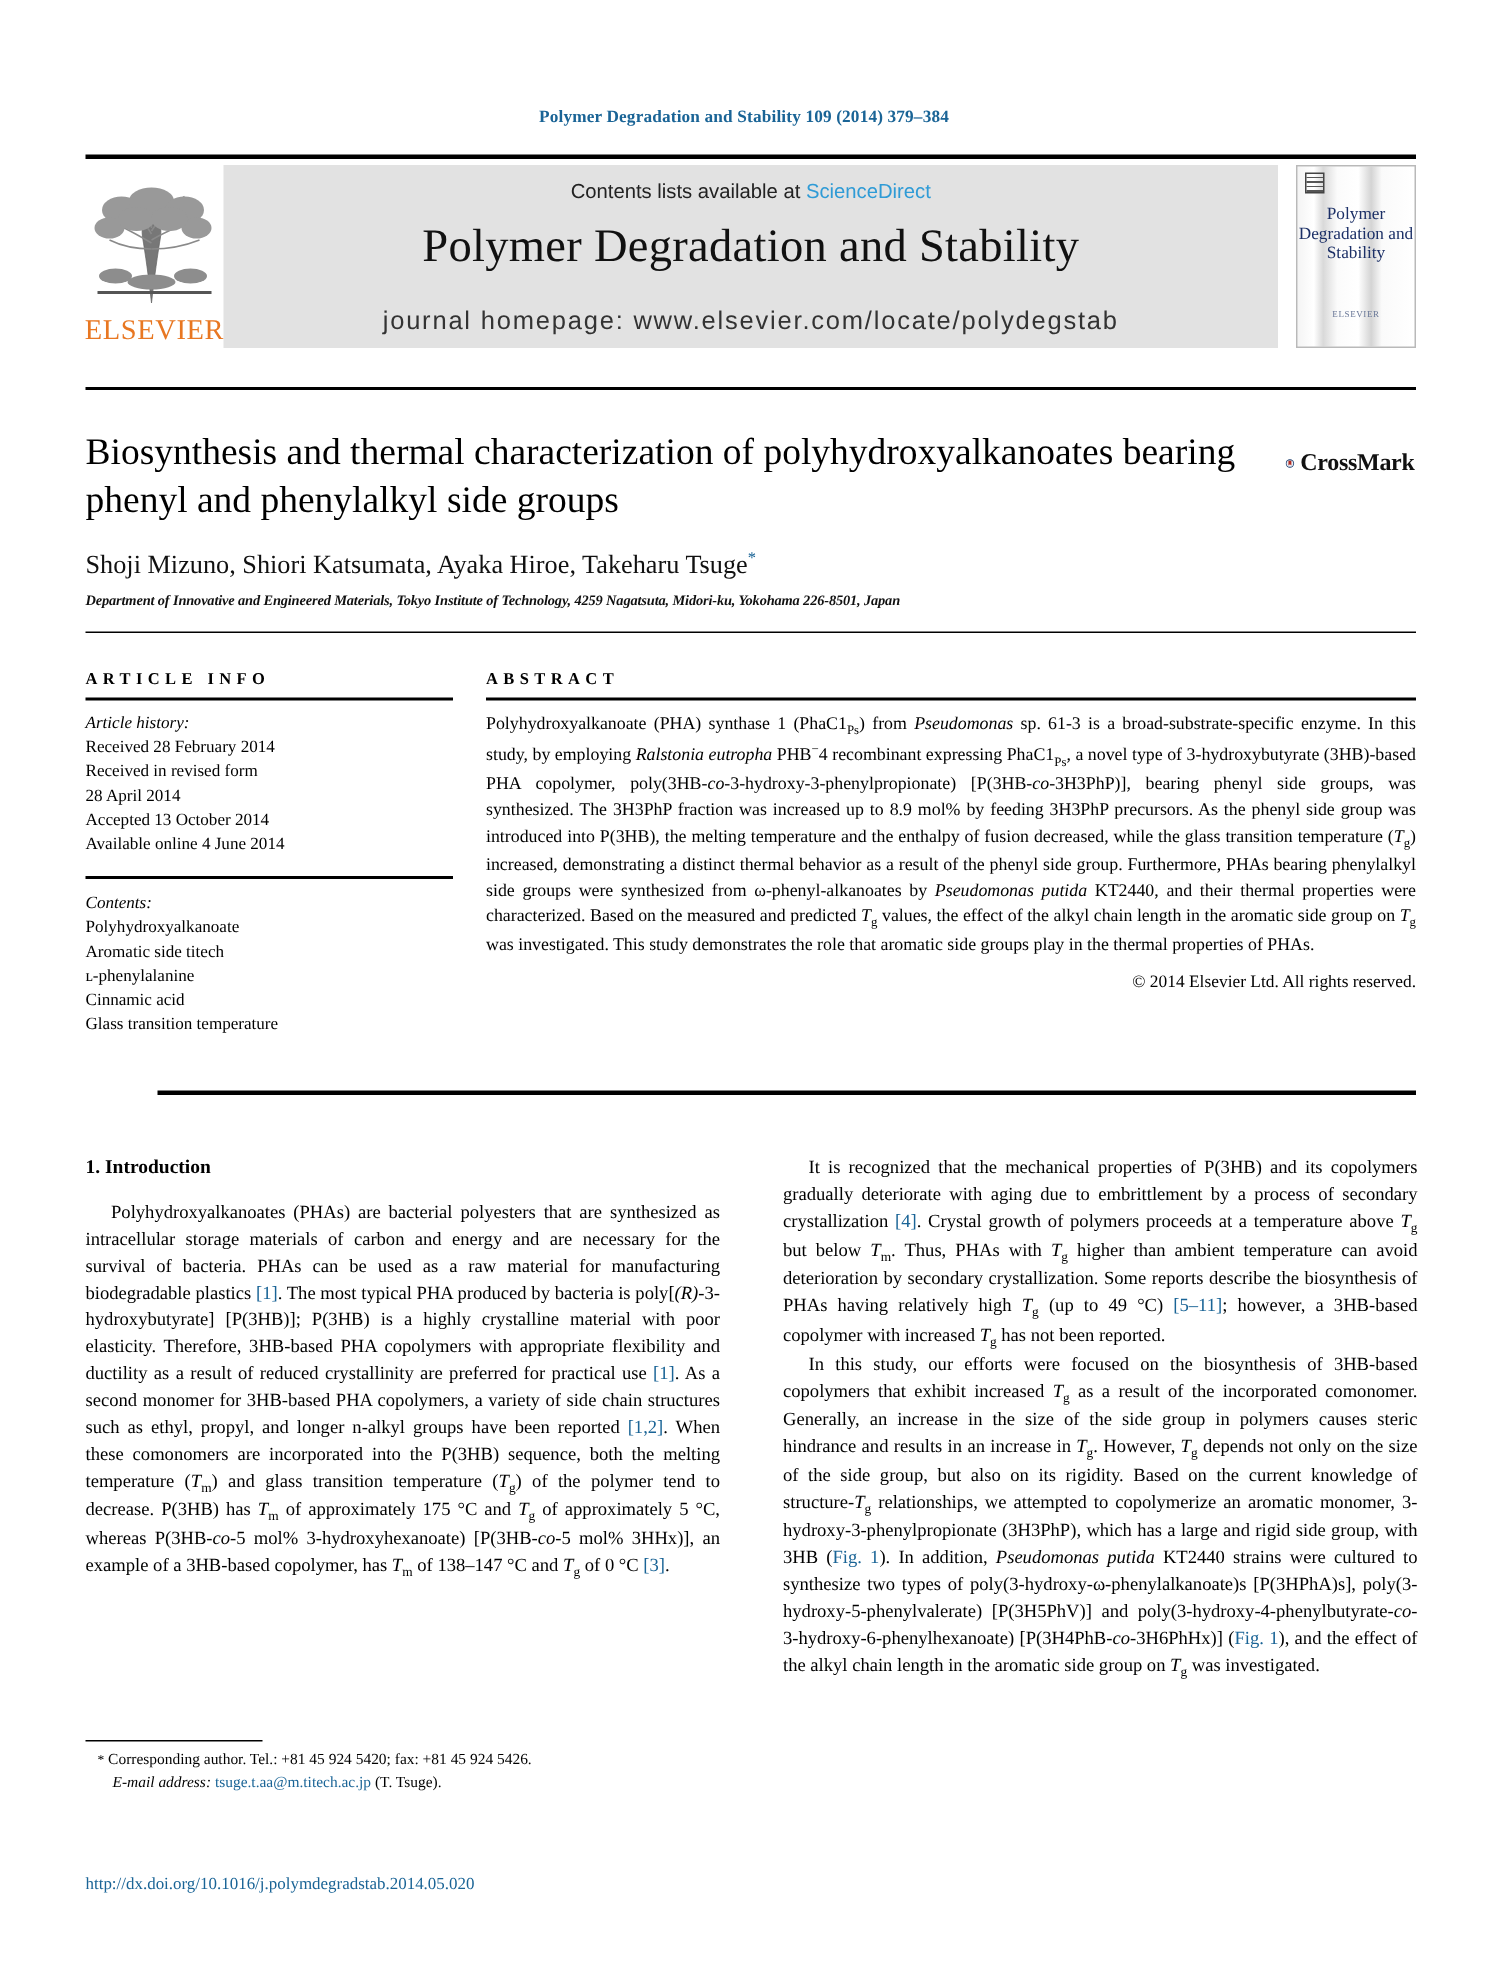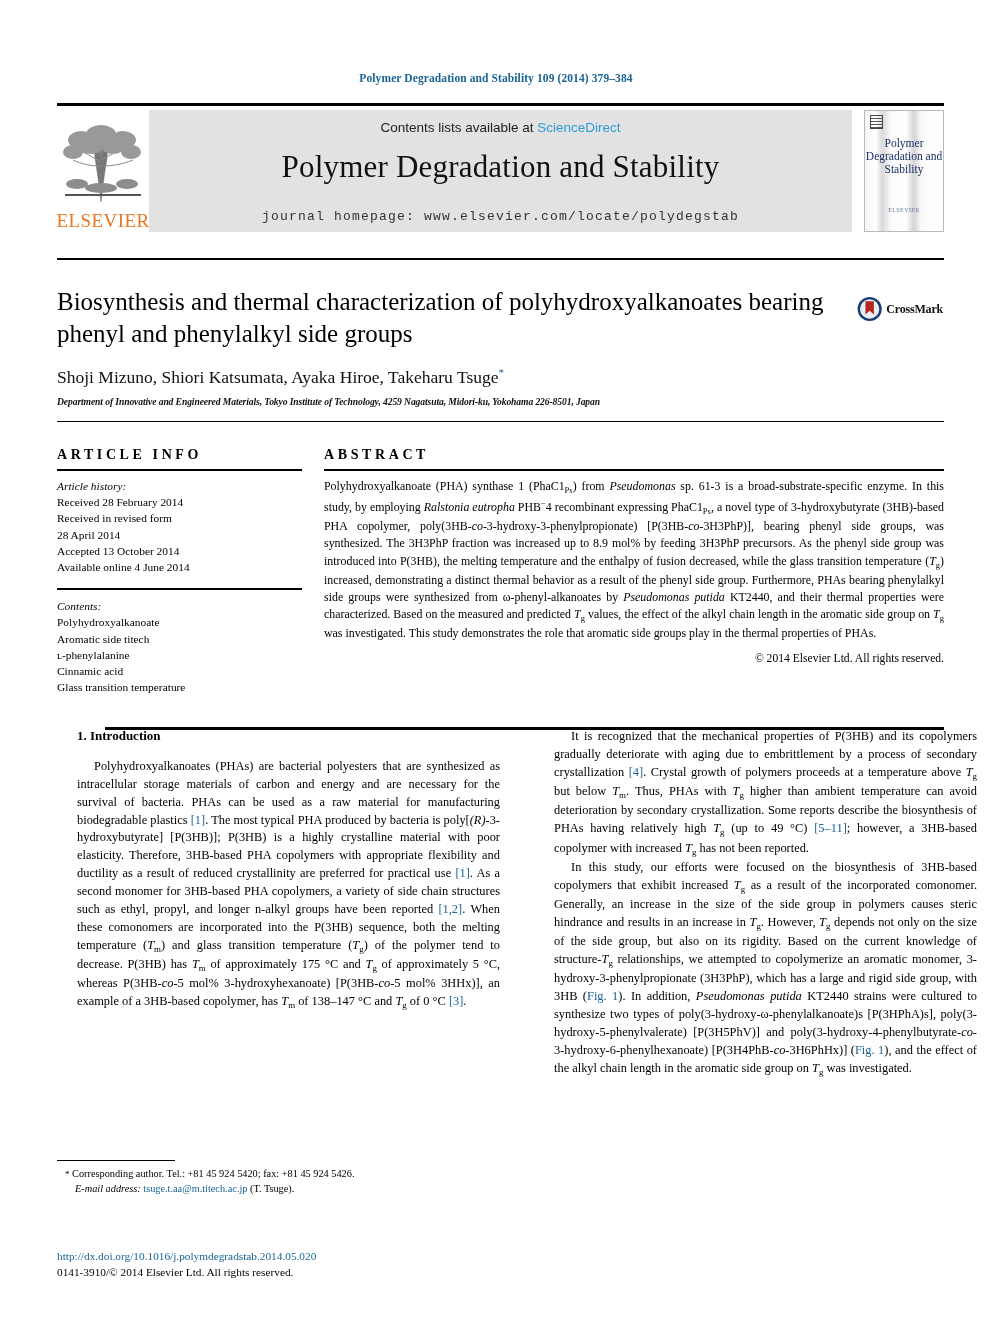--- a/index.html
+++ b/index.html
@@ -93,22 +93,22 @@
     color: #2f9bd6;
   }
   .journal-title {
     font-family: "Liberation Serif", serif;
     font-size: 31px;
     color: #111;
     letter-spacing: 0.2px;
     line-height: 1;
   }
   .homepage-line {
-    font-family: Liberation Mono, monospace;
-    font-size: 13px;
+    font-family: Liberation Sans, sans-serif;
+    font-size: 17px;
     color: #333;
     letter-spacing: 1.2px;
     margin-top: 12px;
   }
   .cover-thumb {
     width: 80px;
     flex: none;
     margin-left: 12px;
     border: 1px solid #b9b9b9;
     background: linear-gradient(90deg,#f4f4f4 0%,#ffffff 14%,#d9d9d9 22%,#fbfbfb 34%,#ffffff 52%,#d4d4d4 63%,#fafafa 72%,#ffffff 100%);
@@ -200,21 +200,21 @@
     position: absolute;
     left: 857px;
     top: 287px;
     width: 86px;
     height: 44px;
     display: flex;
     align-items: center;
   }
   .crossmark-label {
     font-family: "Liberation Serif", serif;
-    font-size: 12px;
+    font-size: 16px;
     font-weight: bold;
     color: #111;
     margin-left: 4px;
     letter-spacing: -0.2px;
   }
 
   
   .info-rule-top {
     position: absolute;
     left: 57px;
@@ -234,21 +234,21 @@
     width: 245px;
     flex: none;
   }
   .col-abstract {
     flex: 1 1 auto;
     margin-left: 22px;
   }
   .sec-label {
     font-family: "Liberation Serif", serif;
     font-weight: bold;
-    font-size: 14px;
+    font-size: 11px;
     letter-spacing: 3.6px;
     color: #000;
   }
   .thin-rule {
     height: 2px;
     background: #000;
     margin: 6px 0 7px 0;
   }
   .info-group {
     font-family: "Liberation Serif", serif;
@@ -283,26 +283,25 @@
     left: 105px;
     right: 48px;
     top: 727px;
     height: 3px;
     background: #000;
   }
 
   
   .body-cols {
     position: absolute;
-    top: 728px;
+    top: 770px;
     left: 57px;
     width: 888px;
     display: flex;
-    gap: 54px;
-    margin-left: 20px;
+    gap: 42px;
   }
   .col {
     width: 423px;
     flex: none;
     position: relative;
   }
   .section-heading {
     font-family: "Liberation Serif", serif;
     font-weight: bold;
     font-size: 13px;
@@ -495,16 +494,15 @@
     </div>
     <div class="footnote-text footnote-sub">
       <span class="ital">E-mail address:</span>
       <span class="mail-link">tsuge.t.aa@m.titech.ac.jp</span>
       <span>(T. Tsuge).</span>
     </div>
   </div>
 
   <div class="doi-block">
     <div class="doi-link">http://dx.doi.org/10.1016/j.polymdegradstab.2014.05.020</div>
-    <div>0141-3910/© 2014 Elsevier Ltd. All rights reserved.</div>
   </div>
 
 </div>
 
 </body></html>

